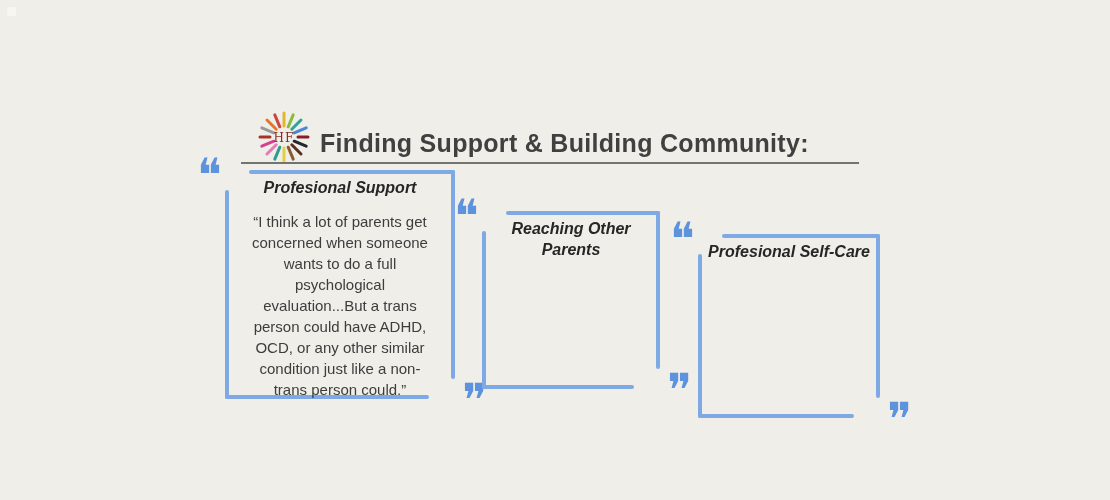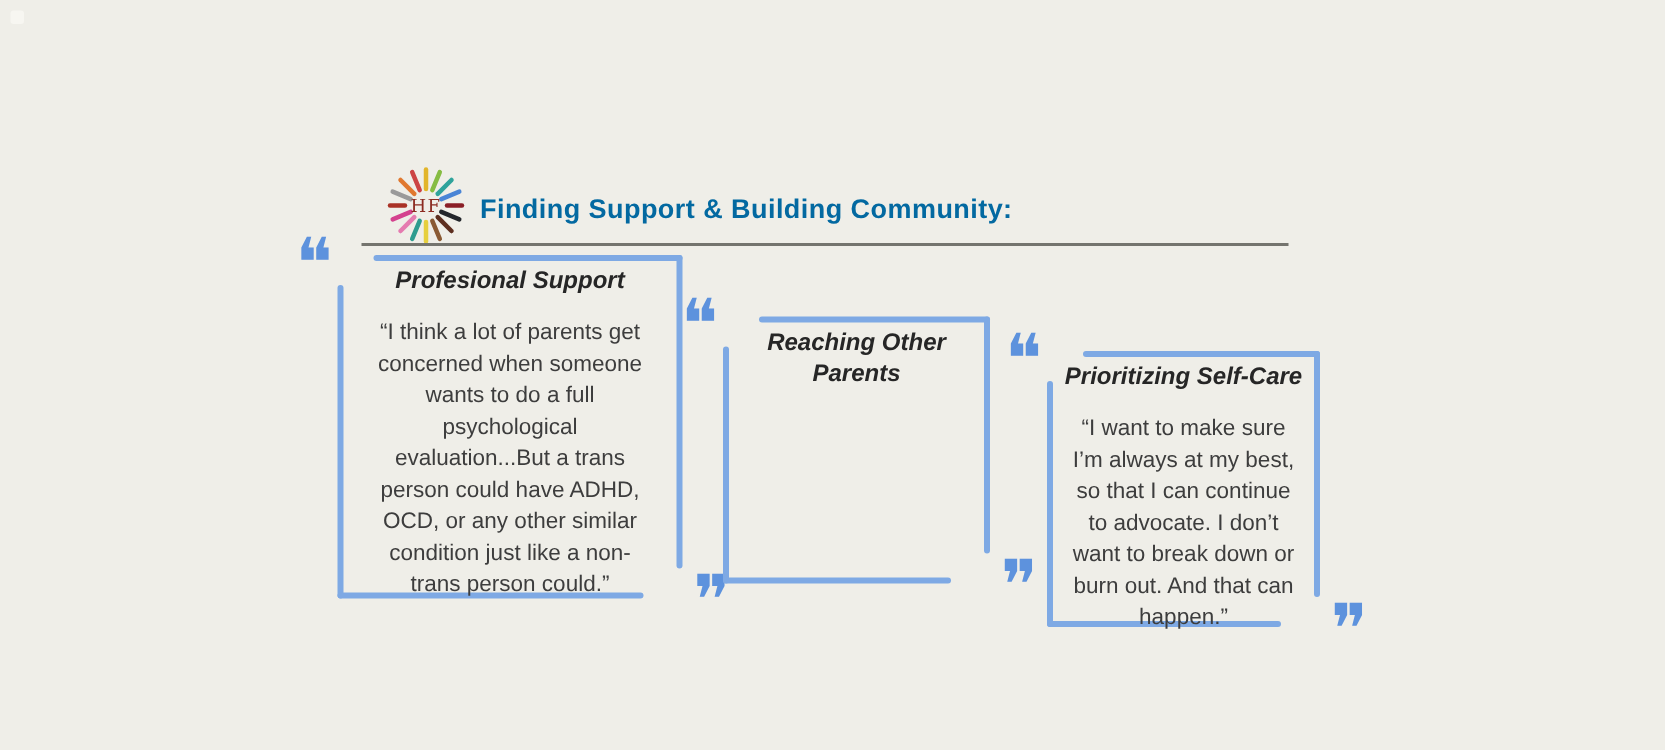--- a/index.html
+++ b/index.html
@@ -10,21 +10,21 @@
     overflow:hidden;
     font-family:"Liberation Sans", sans-serif;
   }
   .faint-square{
     position:absolute;left:7px;top:7px;width:9px;height:9px;
     background:#f7f6f1;border-radius:2px;
   }
   .logo{position:absolute;left:258px;top:111px;width:52px;height:52px;}
   .title{
     position:absolute;left:320px;top:129px;width:560px;
-    font-size:18px;font-weight:bold;color:#0369a1;letter-spacing:0.3px;
+    font-size:25px;font-weight:bold;color:#404040;letter-spacing:0.3px;
     white-space:nowrap;
   }
   .divider{
     position:absolute;left:241px;top:162px;width:618px;height:2px;
     background:#74746e;
   }
   .card{position:absolute;}
   .card .seg{position:absolute;background:#7ea9e4;border-radius:2px;}
   .card .bt{top:0;left:24px;right:0;height:4px;}
   .card .br{top:0;right:0;bottom:20px;width:4px;}
@@ -122,24 +122,17 @@
   </div>
 
   <div class="card card3">
     <div class="seg bt"></div>
     <div class="seg br"></div>
     <div class="seg bb"></div>
     <div class="seg bl"></div>
     <span class="qmark q-open">❝</span>
     <span class="qmark q-close">❞</span>
     <div class="card-content">
-      <div class="card-heading">Prioritizing Self-Care</div>
-      <div class="card-quote">“I want to make sure
-I’m always at my best,
-so that I can continue
-to advocate. I don’t
-want to break down or
-burn out. And that can
-happen.”</div>
+      <div class="card-heading">Profesional Self-Care</div>
     </div>
   </div>
 
 </div>
 
 </body></html>

